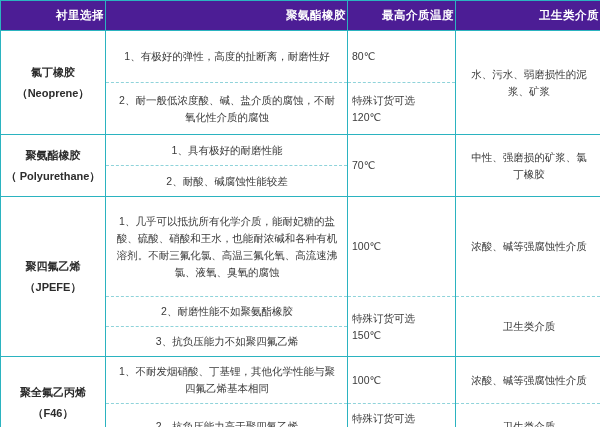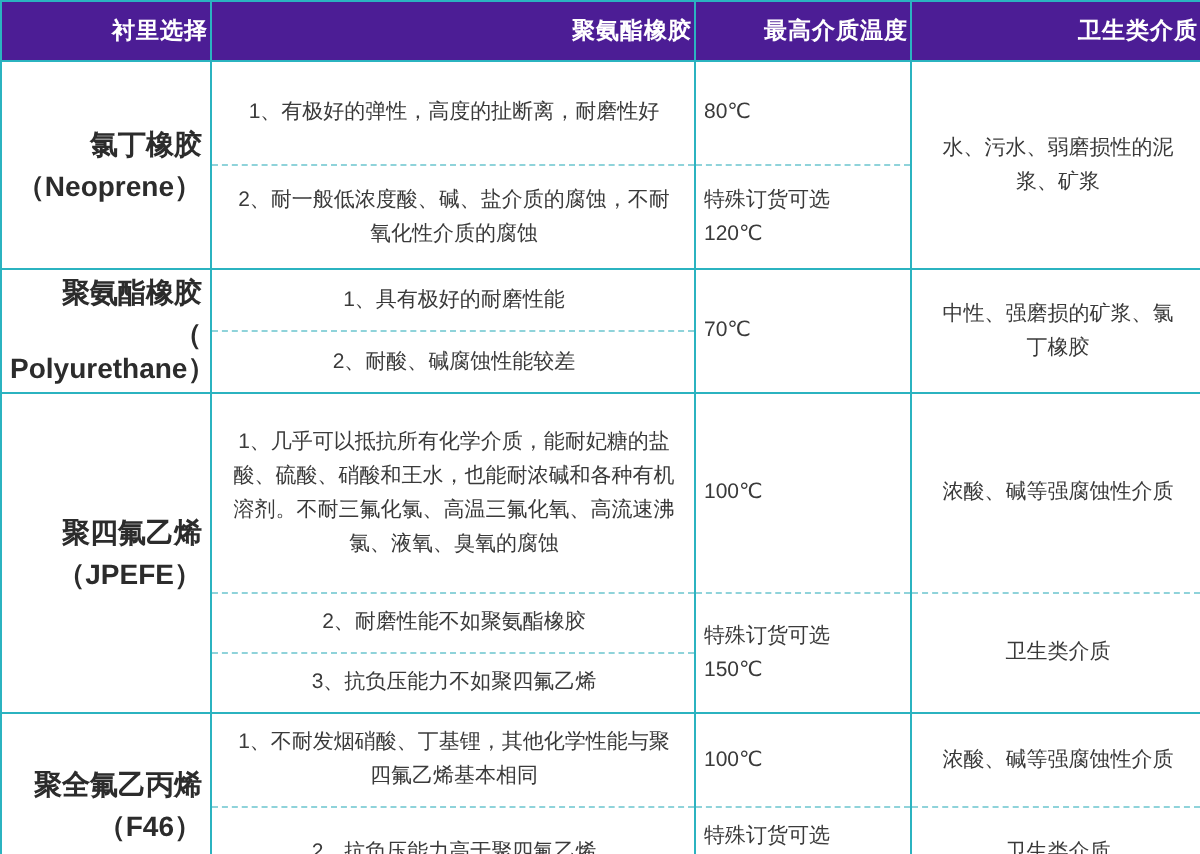--- a/index.html
+++ b/index.html
@@ -47,23 +47,23 @@
     border-right: 1px solid #2bb3c0;
     border-top: 1px solid #2bb3c0;
     border-bottom: 1px solid #2bb3c0;
     font-size: 10.5px;
     line-height: 17px;
     color: #3a3a3a;
     vertical-align: middle;
     box-sizing: border-box;
   }
   td.mat {
-    text-align: right;
+    text-align: center;
     font-weight: bold;
-    font-size: 14px;
+    font-size: 11px;
     color: #2c2c2c;
     padding: 2px 4px;
   }
   td.mat .nm { display: block; }
   td.mat .en { display: block; margin-top: 4px; }
   td.desc {
     padding: 6px 9px 6px 10px;
     text-align: center;
   }
   td.temp {

